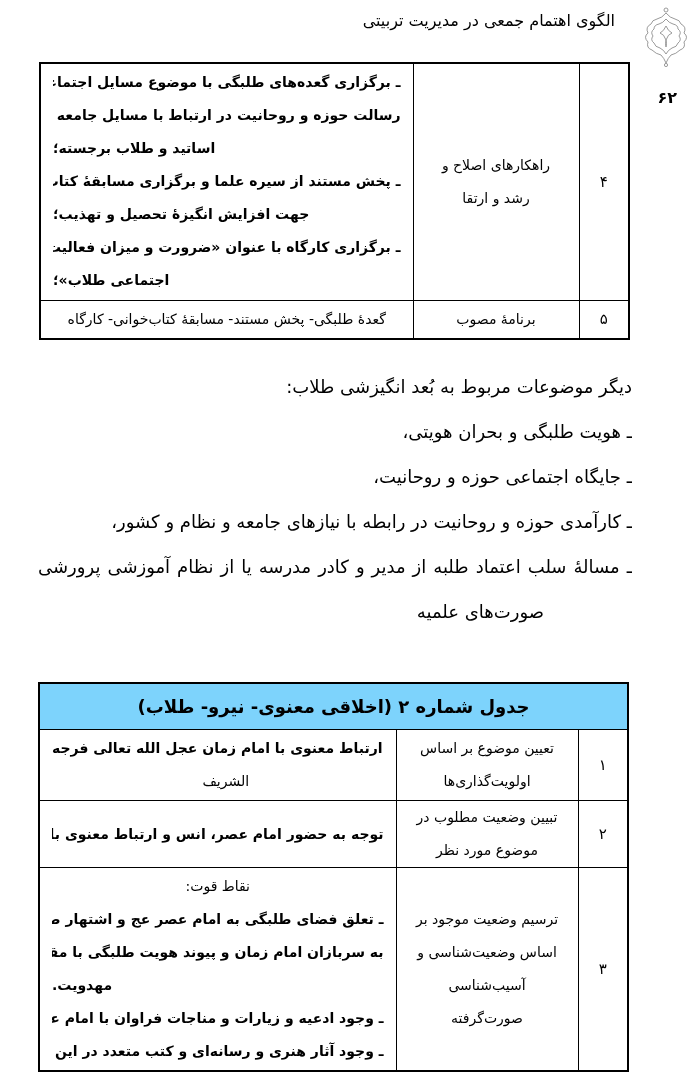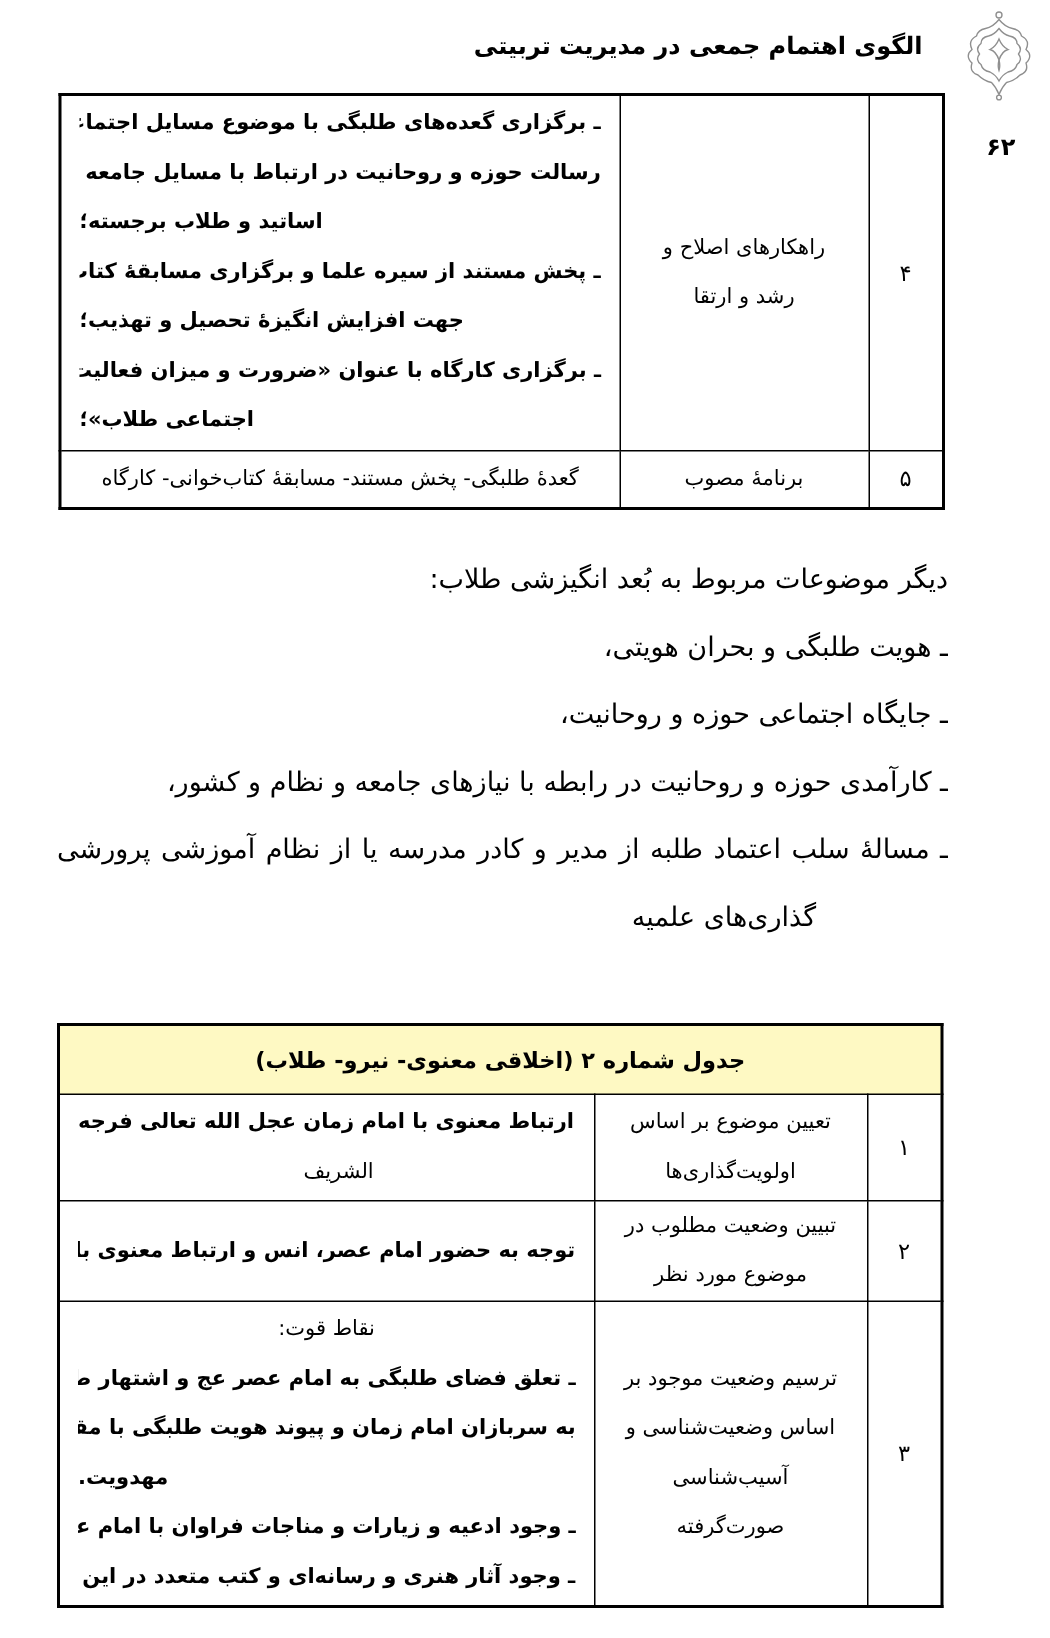--- a/index.html
+++ b/index.html
@@ -3,22 +3,22 @@
 <meta charset="utf-8">
 <style>
   html,body{margin:0;padding:0;}
   body{
     width:700px;height:1092px;position:relative;background:#ffffff;
     font-family:"DejaVu Sans", sans-serif;color:#000;overflow:hidden;
   }
   
   .ornament{position:absolute;top:6px;right:8px;width:52px;height:64px;}
   .page-title{
-    position:absolute;top:21px;right:85px;
-    font-size:16px;font-weight:bold;direction:rtl;white-space:nowrap;margin-left:40px;
+    position:absolute;top:11px;right:85px;
+    font-size:16px;font-weight:normal;direction:rtl;white-space:nowrap;margin-left:40px;
   }
   .page-number{
     position:absolute;top:88px;right:23px;
     font-size:16px;font-weight:bold;direction:rtl;
   }
   
   table{border-collapse:collapse;table-layout:fixed;position:absolute;
         direction:rtl;font-size:14px;}
   table, td{border:1.6px solid #000;}
   table{border-width:2.4px;}
@@ -26,21 +26,21 @@
   #table2{left:38px;top:682px;width:589px;}
   td{vertical-align:middle;padding:0;}
   .numcell{text-align:center;font-size:15px;}
   .midcell{text-align:center;}
   .contcell{padding:2px 12px;}
   .ln{line-height:33px;white-space:nowrap;overflow:hidden;}
   .r{text-align:left;font-weight:bold;}
   .l{text-align:center;padding-left:16px;}
   .c{text-align:center;}
   .thead-cell{
-    background:#fef9c3;text-align:center;font-weight:bold;font-size:15px;
+    background:#7dd3fc;text-align:center;font-weight:bold;font-size:18px;
     height:45px;
   }
   #table1 tr:nth-child(1){height:237px;}
   #table1 tr:nth-child(2){height:36px;}
   #table2 tr:nth-child(2){height:68px;}
   #table2 tr:nth-child(3){height:67px;}
   #table2 tr:nth-child(4){height:201px;}
   
   .body-text{
     position:absolute;left:38px;right:68px;top:364px;
@@ -101,21 +101,21 @@
   </tr>
 </tbody>
   </table>
 
 <div class="body-text">
   <div class="bln">دیگر موضوعات مربوط به بُعد انگیزشی طلاب:</div>
   <div class="bln">ـ هویت طلبگی و بحران هویتی،</div>
   <div class="bln">ـ جایگاه اجتماعی حوزه و روحانیت،</div>
   <div class="bln">ـ کارآمدی حوزه و روحانیت در رابطه با نیازهای جامعه و نظام و کشور،</div>
   <div class="bln just">ـ مسالهٔ سلب اعتماد طلبه از مدیر و کادر مدرسه یا از نظام آموزشی پرورشی</div>
-  <div class="bln indent">گذاری‌های علمیه</div>
+  <div class="bln indent">صورت‌های علمیه</div>
 </div>
 
 <table id="table2">
   <colgroup>
       <col style="width:50px">
       <col style="width:182px">
       <col style="width:357px">
     </colgroup>
   <tbody>
       <tr>

